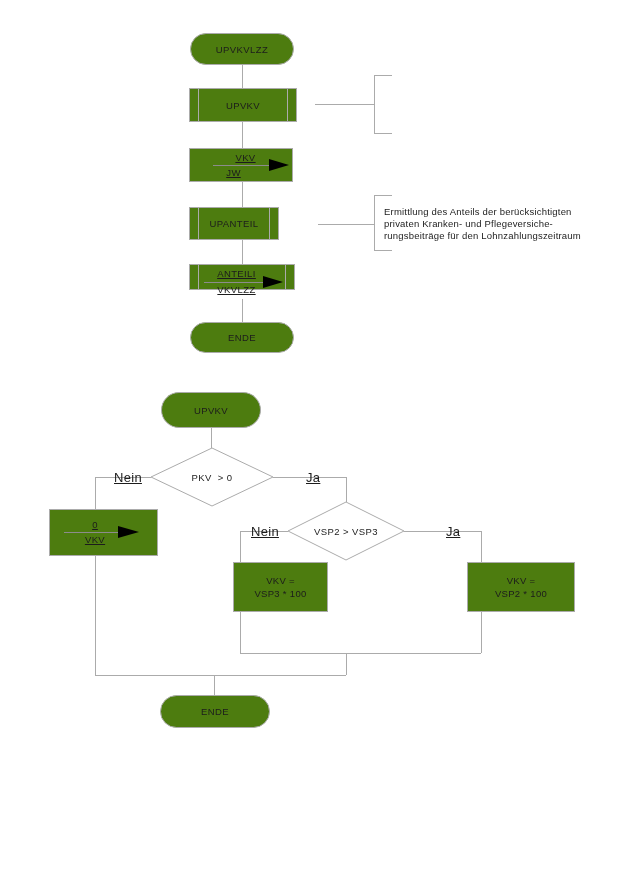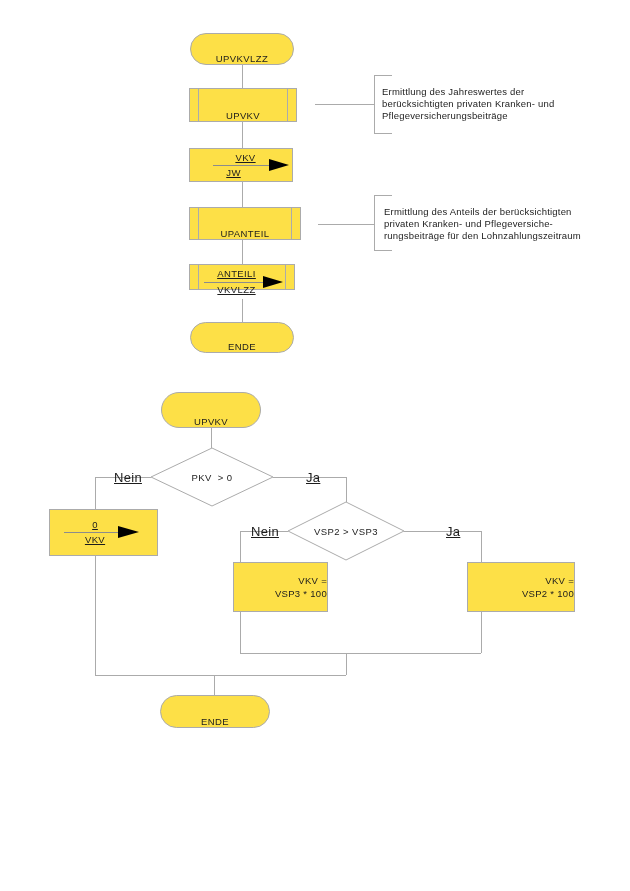--- a/index.html
+++ b/index.html
@@ -2,22 +2,22 @@
 <html><head>
 <meta charset="utf-8">
 <style>
   html,body{margin:0;padding:0;background:#ffffff;}
   .page{
     position:relative;width:630px;height:891px;background:#ffffff;overflow:hidden;
     font-family:"Liberation Sans","DejaVu Sans",sans-serif;color:#1c1c1c;
   }
   .wires{position:absolute;left:0;top:0;}
   .node{
-    position:absolute;box-sizing:border-box;border:1px solid #ababab;background:#fde047;
-    display:flex;align-items:flex-end;justify-content:center;
+    position:absolute;box-sizing:border-box;border:1px solid #ababab;background:#4d7c0f;
+    display:flex;align-items:center;justify-content:center;
     font-size:9.5px;letter-spacing:0.4px;color:#1c1c1c;
   }
   .stadium{border-radius:18px;}
   .preprocess .bar-l,.preprocess .bar-r{
     position:absolute;top:0;bottom:0;width:0;border-left:1px solid #ababab;
   }
   .preprocess .bar-l{left:8px;}
   .preprocess .bar-r{right:8px;}
   .assign{display:block;}
   .frac-top,.frac-bot{position:absolute;text-align:center;letter-spacing:0.4px;text-decoration:underline;}
@@ -83,44 +83,39 @@
     <span>UPVKV</span>
   </div>
 
   <div class="node assign" style="left:189px;top:148px;width:104px;height:34px">
     <span class="frac-top" style="left:23px;width:65px;top:3px">VKV</span>
     <span class="frac-bar" style="left:23px;width:65px;top:16px"></span>
     <span class="arrowhead" style="left:79px;top:10px"></span>
     <span class="frac-bot" style="left:11px;width:65px;top:18px">JW</span>
   </div>
 
-  <div class="node preprocess" style="left:189px;top:207px;width:112px;height:33px">
+  <div class="node preprocess" style="left:189px;top:207px;width:90px;height:33px">
     <span class="bar-l"></span>
     <span class="bar-r"></span>
     <span>UPANTEIL</span>
   </div>
 
   <div class="node assign preprocess" style="left:189px;top:264px;width:106px;height:26px">
     <span class="bar-l"></span>
     <span class="bar-r"></span>
     <span class="frac-top" style="left:14px;width:65px;top:3px">ANTEILI</span>
     <span class="frac-bar" style="left:14px;width:65px;top:17px"></span>
     <span class="arrowhead" style="left:73px;top:11px"></span>
     <span class="frac-bot" style="left:14px;width:65px;top:19px">VKVLZZ</span>
   </div>
 
   <div class="node stadium" style="left:190px;top:322px;width:104px;height:31px">
     <span>ENDE</span>
   </div>
 
-  <div class="ann" style="left:382px;top:86px;width:245px">
-    <div>Ermittlung des Jahreswertes der</div>
-    <div>berücksichtigten privaten Kranken- und</div>
-    <div>Pflegeversicherungsbeiträge</div>
-  </div>
 
   <div class="ann" style="left:384px;top:206px;width:255px">
     <div>Ermittlung des Anteils der berücksichtigten</div>
     <div>privaten Kranken- und Pflegeversiche-</div>
     <div>rungsbeiträge für den Lohnzahlungszeitraum</div>
   </div>
 
   <div class="node stadium" style="left:161px;top:392px;width:100px;height:36px">
     <span>UPVKV</span>
   </div>

